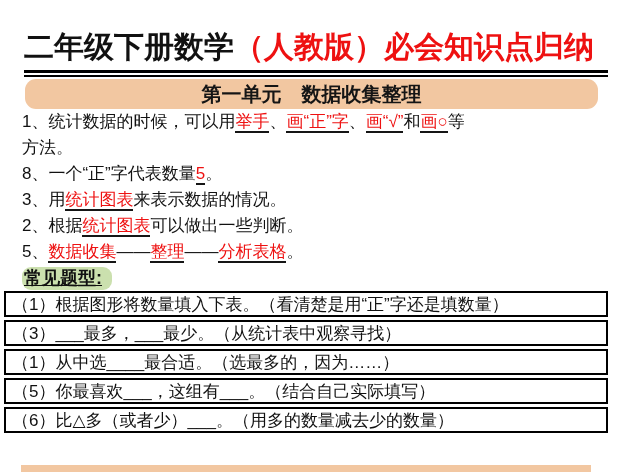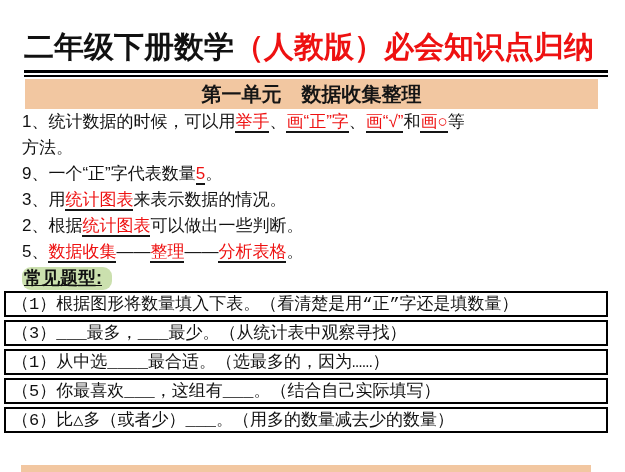--- a/index.html
+++ b/index.html
@@ -25,41 +25,42 @@
   .doc-title .red{color:var(--red);}
   .title-rule{
     position:absolute;top:70px;left:24px;width:596px;height:2px;
     border-top:3px solid #000;border-bottom:2px solid #000;
   }
   .unit-bar{
     position:absolute;top:79px;left:25px;width:573px;height:30px;
     background:var(--peach);
     text-align:center;font-size:20px;font-weight:bold;line-height:30px;
     color:#151515;
+    border-radius:11px;
   }
   .content{
     position:absolute;top:109px;left:22px;width:613px;
     font-size:17px;line-height:26px;
   }
   .point{margin:0;}
   .term{
     color:var(--red);
     border-bottom:2px solid #151515;
   }
   .section-label{
     display:inline-block;
     margin-top:2px;
     background:var(--green);
     font-weight:bold;font-size:18px;line-height:22px;
     padding:0 10px 1px 2px;
     text-decoration:underline;
     border-radius:9px;
   }
   .qtable{
-    position:absolute;top:291px;left:4px;width:604px;font-family:Liberation Mono, monospace;
+    position:absolute;top:291px;left:4px;width:604px;
   }
   .qrow{
     box-sizing:border-box;
     border:2px solid #000;
     height:26px;line-height:22px;
     padding:1px 4px 0 6px;
     margin-bottom:3px;
     font-size:17px;
     white-space:nowrap;overflow:hidden;
   }
@@ -79,21 +80,21 @@
 
   <div class="title-rule"></div>
 
   <div class="unit-bar">
     <span>第一单元　数据收集整理</span>
   </div>
 
   <div class="content">
     <div>
         <div class="point"><span>1、统计数据的时候，可以用</span><span class="term">举手</span><span>、</span><span class="term">画“正”字</span><span>、</span><span class="term">画“√”</span><span>和</span><span class="term">画○</span><span>等</span><br><span>方法。</span></div>
-        <div class="point"><span>9、一个“正”字代表数量</span><span class="term">5</span><span>。</span></div>
+        <div class="point"><span>8、一个“正”字代表数量</span><span class="term">5</span><span>。</span></div>
         <div class="point"><span>3、用</span><span class="term">统计图表</span><span>来表示数据的情况。</span></div>
         <div class="point"><span>2、根据</span><span class="term">统计图表</span><span>可以做出一些判断。</span></div>
         <div class="point"><span>5、</span><span class="term">数据收集</span><span>——</span><span class="term">整理</span><span>——</span><span class="term">分析表格</span><span>。</span></div>
       </div>
     <span class="section-label">常见题型:</span>
   </div>
 
   <div class="qtable">
       <div class="qrow">（1）根据图形将数量填入下表。（看清楚是用“正”字还是填数量）</div>
       <div class="qrow">（3）___最多，___最少。（从统计表中观察寻找）</div>

